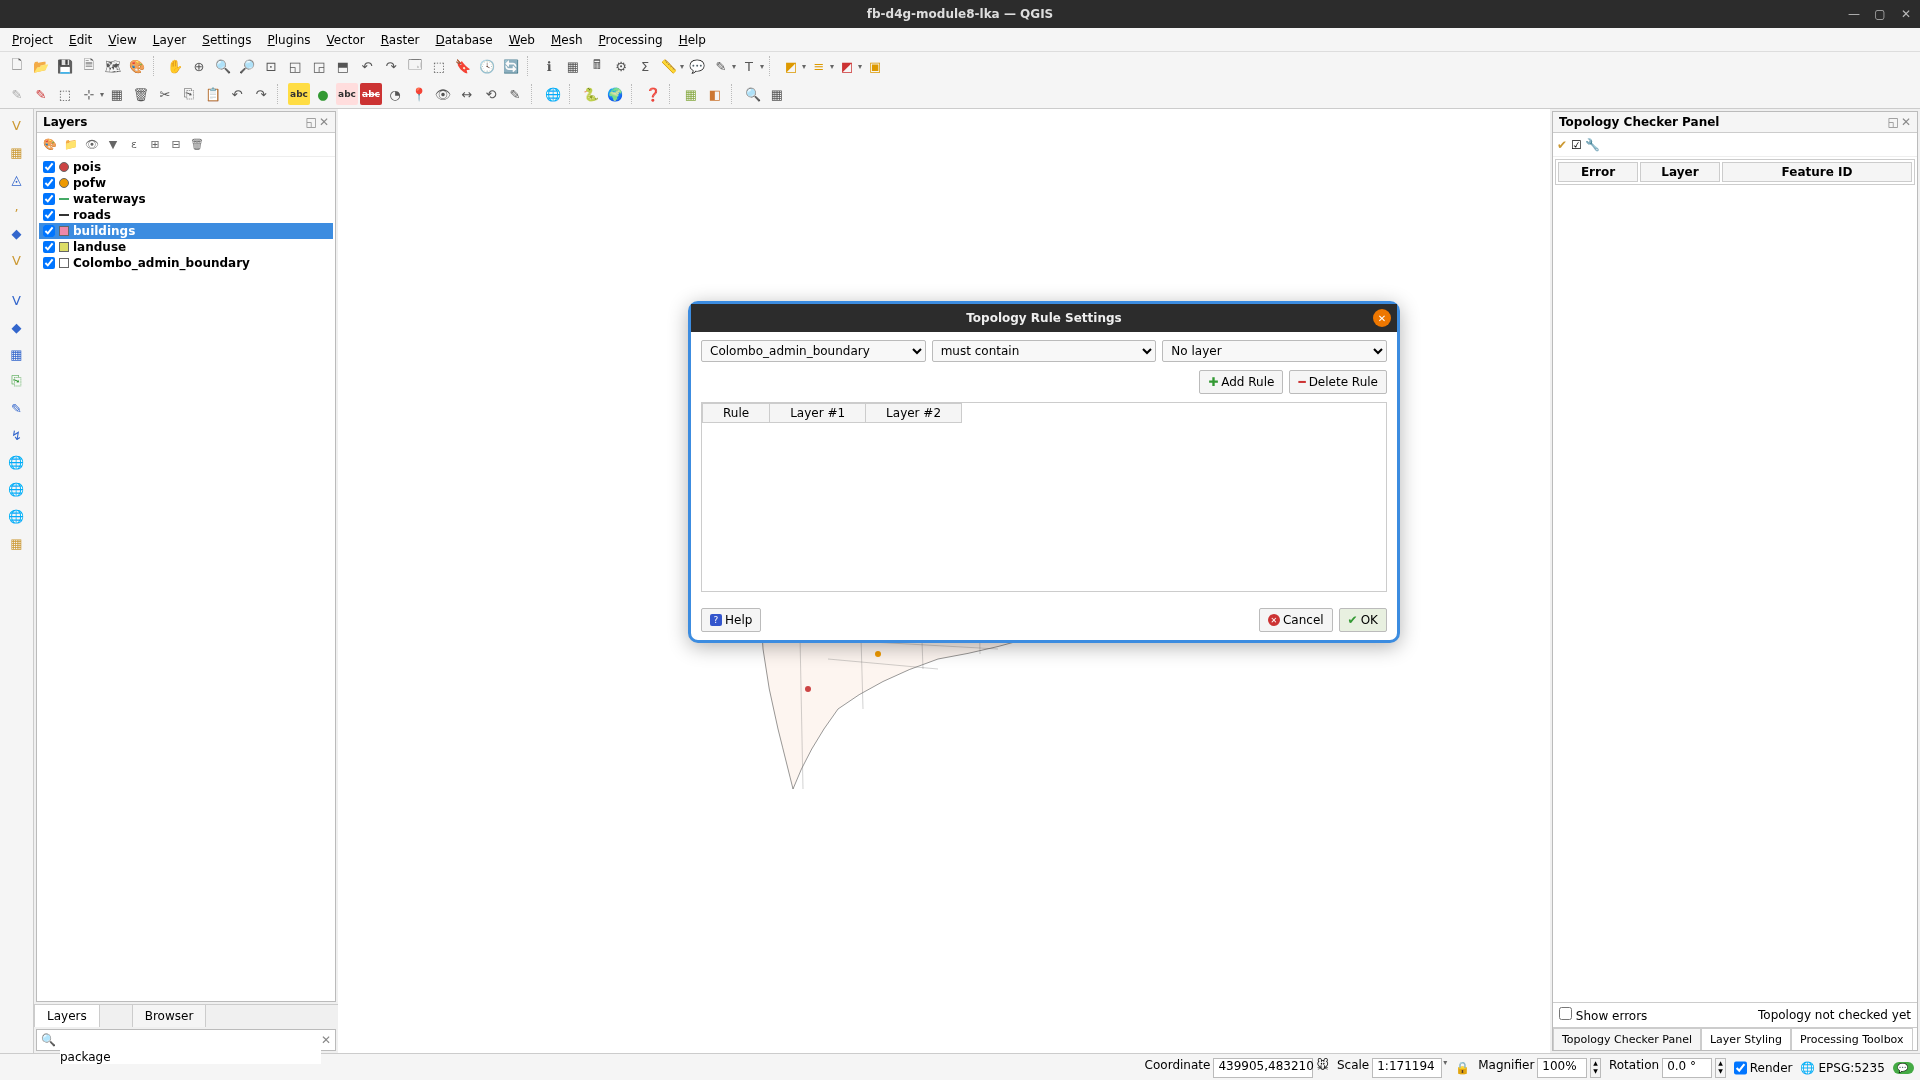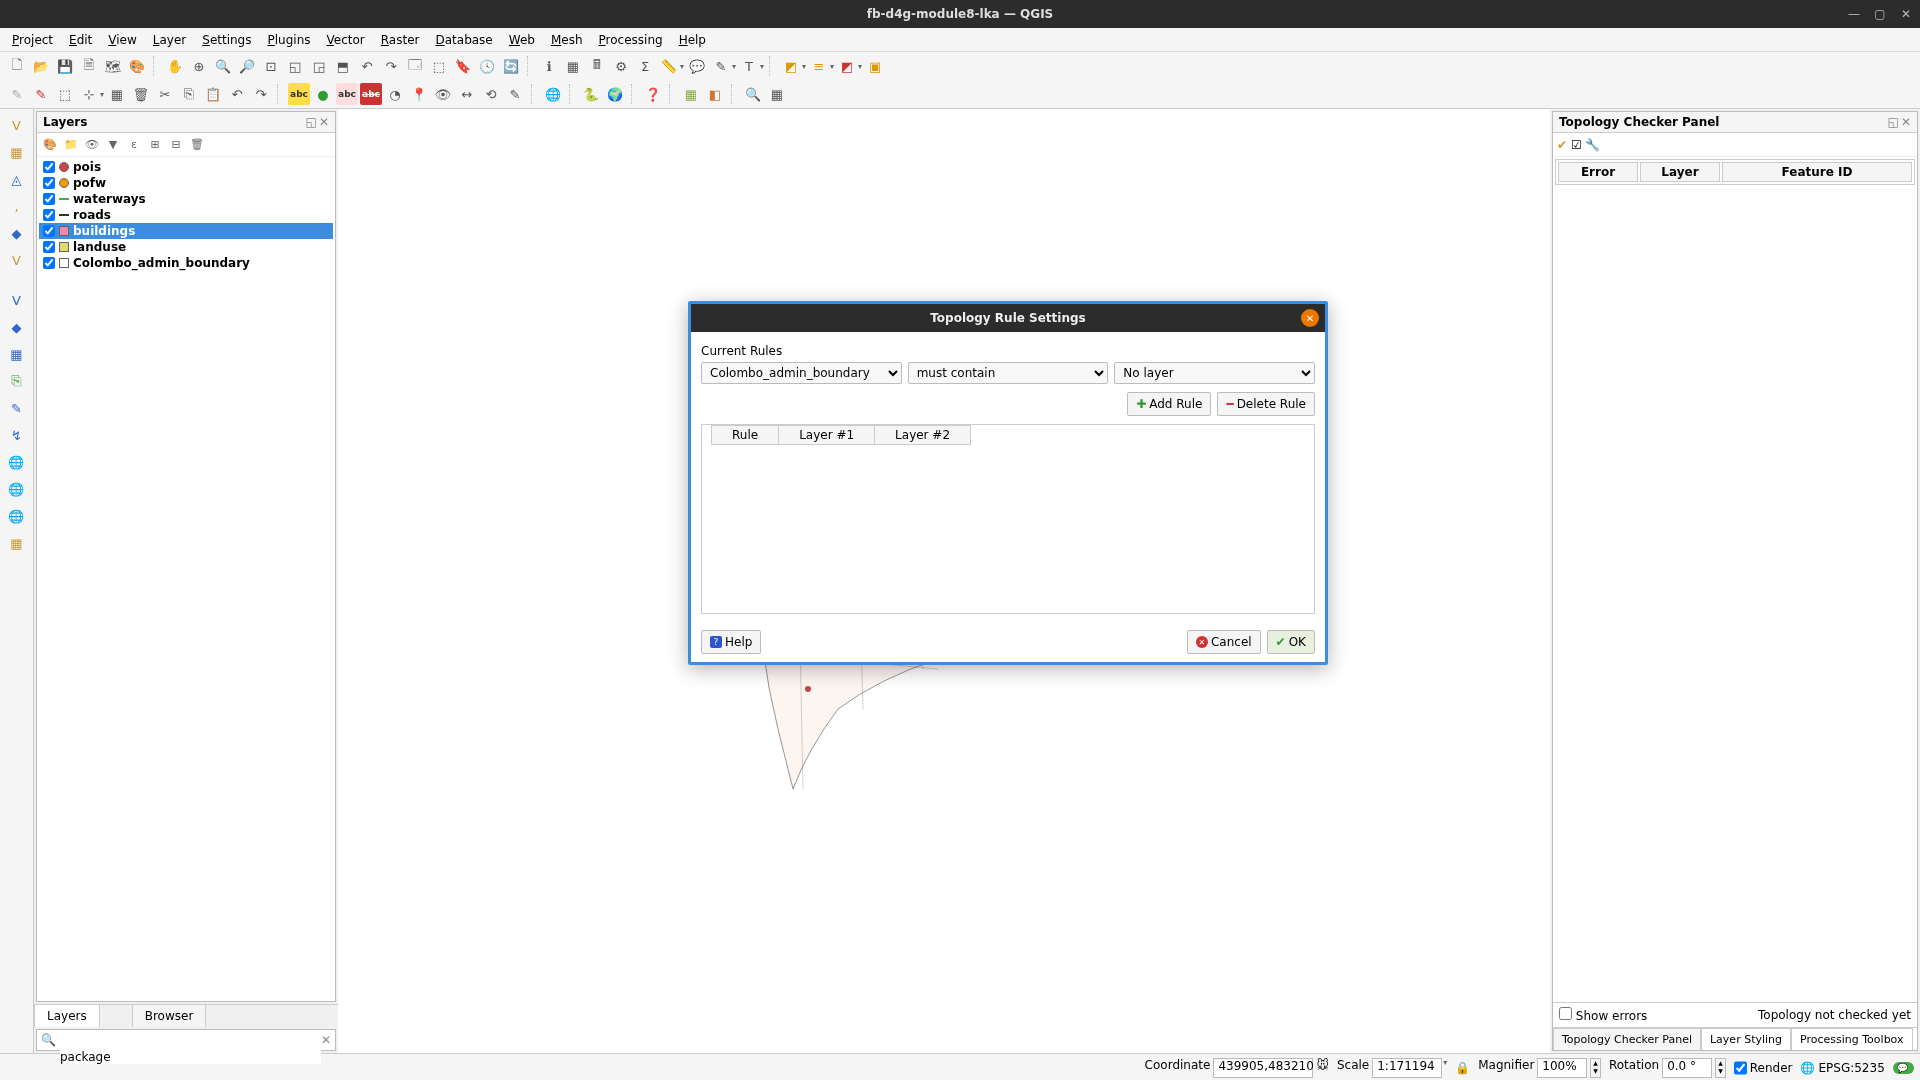--- a/index.html
+++ b/index.html
@@ -60,31 +60,31 @@
 .right-panel .rtoolbar { height: 24px; display: flex; align-items: center; padding: 2px 4px; gap: 4px; border-bottom: 1px solid #eee; }
 .right-panel .rtable { border: 1px solid #ccc; margin: 2px; }
 .right-panel .rtable th { background: #f5f5f5; border: 1px solid #ccc; padding: 2px 8px; font-weight: bold; }
 .right-panel .rtable-body { flex: 1; }
 .right-panel .rbottom { border-top: 1px solid #ccc; padding: 4px 6px; display: flex; justify-content: space-between; align-items: center; }
 .right-panel .rtabs { display: flex; border-top: 1px solid #ccc; }
 .right-panel .rtabs .rtab { padding: 4px 8px; background: #fff; border: 1px solid #ccc; border-bottom: none; cursor: pointer; font-size: 11px; }
 .right-panel .rtabs .rtab.active { background: #f5f5f5; }
 
 
-.dialog-overlay { position: absolute; left: 350px; top: 192px; width: 640px; background: #fff; border: 3px solid #3c8ce0; border-radius: 2px; box-shadow: 0 4px 20px rgba(0,0,0,.3); z-index: 10; }
+.dialog-overlay { position: absolute; left: 350px; top: 192px; width: 712px; background: #fff; border: 3px solid #3c8ce0; border-radius: 10px; box-shadow: 0 4px 20px rgba(0,0,0,.3); z-index: 10; }
 .dialog-title { background: #2c2c2c; color: #eee; height: 28px; display: flex; align-items: center; justify-content: center; position: relative; font-weight: bold; }
 .dialog-title .dclose { position: absolute; right: 6px; width: 18px; height: 18px; background: #e70; border-radius: 50%; color: #fff; display: flex; align-items: center; justify-content: center; font-size: 10px; cursor: pointer; }
 .dialog-body { padding: 8px 10px; }
 .dialog-body .section-label { margin: 4px 0; }
 .dialog-body .dropdowns { display: flex; gap: 6px; }
 .dialog-body select { flex: 1; height: 22px; background: #f8f8f8; border: 1px solid #bbb; border-radius: 2px; padding: 0 4px; }
 .dialog-body .rule-btns { display: flex; justify-content: flex-end; gap: 6px; margin-top: 8px; }
 .dialog-body .rule-btns button, .dialog-foot button { height: 24px; padding: 0 8px; background: #f5f5f5; border: 1px solid #bbb; border-radius: 2px; cursor: pointer; display: flex; align-items: center; gap: 3px; }
 .dialog-body .rules-table { margin-top: 8px; height: 190px; border: 1px solid #ccc; background: #fff; }
-.dialog-body .rules-table table { border-collapse: collapse; margin-left: 9px; }
+.dialog-body .rules-table table { border-collapse: collapse; }
 .dialog-body .rules-table th { background: #f5f5f5; border: 1px solid #ccc; padding: 2px 20px; font-weight: normal; }
 .dialog-foot { display: flex; justify-content: space-between; padding: 8px 10px; }
 .dialog-foot .right { display: flex; gap: 6px; }
 .dialog-foot .ok { background: #e8f0e0; }
 
 
 .statusbar { height: 28px; background: #f5f5f5; border-top: 1px solid #ccc; display: flex; align-items: center; padding: 0 6px; gap: 8px; font-size: 11px; }
 .statusbar .sfield { display: flex; gap: 3px; }
 .statusbar .sinput { border: 1px solid #bbb; height: 20px; padding: 0 4px; background: #fff; }
 .statusbar .flex-push { margin-left: auto; }
@@ -323,21 +323,20 @@
         </g>
       <path d="M475,25 Q500,30 510,50 Q505,70 485,75 Q470,60 475,25 Z" fill="none" stroke="#333" stroke-width="0.5"></path>
     </svg>
 
     <div class="dialog-overlay">
       <div class="dialog-title">
         <span>Topology Rule Settings</span>
         <span class="dclose">✕</span>
       </div>
       <div class="dialog-body">
-        <div class="section-label">Current Rules</div>
         <div class="dropdowns">
           <select><option id="opt-l1">Colombo_admin_boundary</option></select>
           <select><option id="opt-rule">must contain</option></select>
           <select><option id="opt-l2">No layer</option></select>
         </div>
         <div class="rule-btns">
           <button>
               <span class="icon-add">✚</span>
               <span>Add Rule</span>
             </button>

